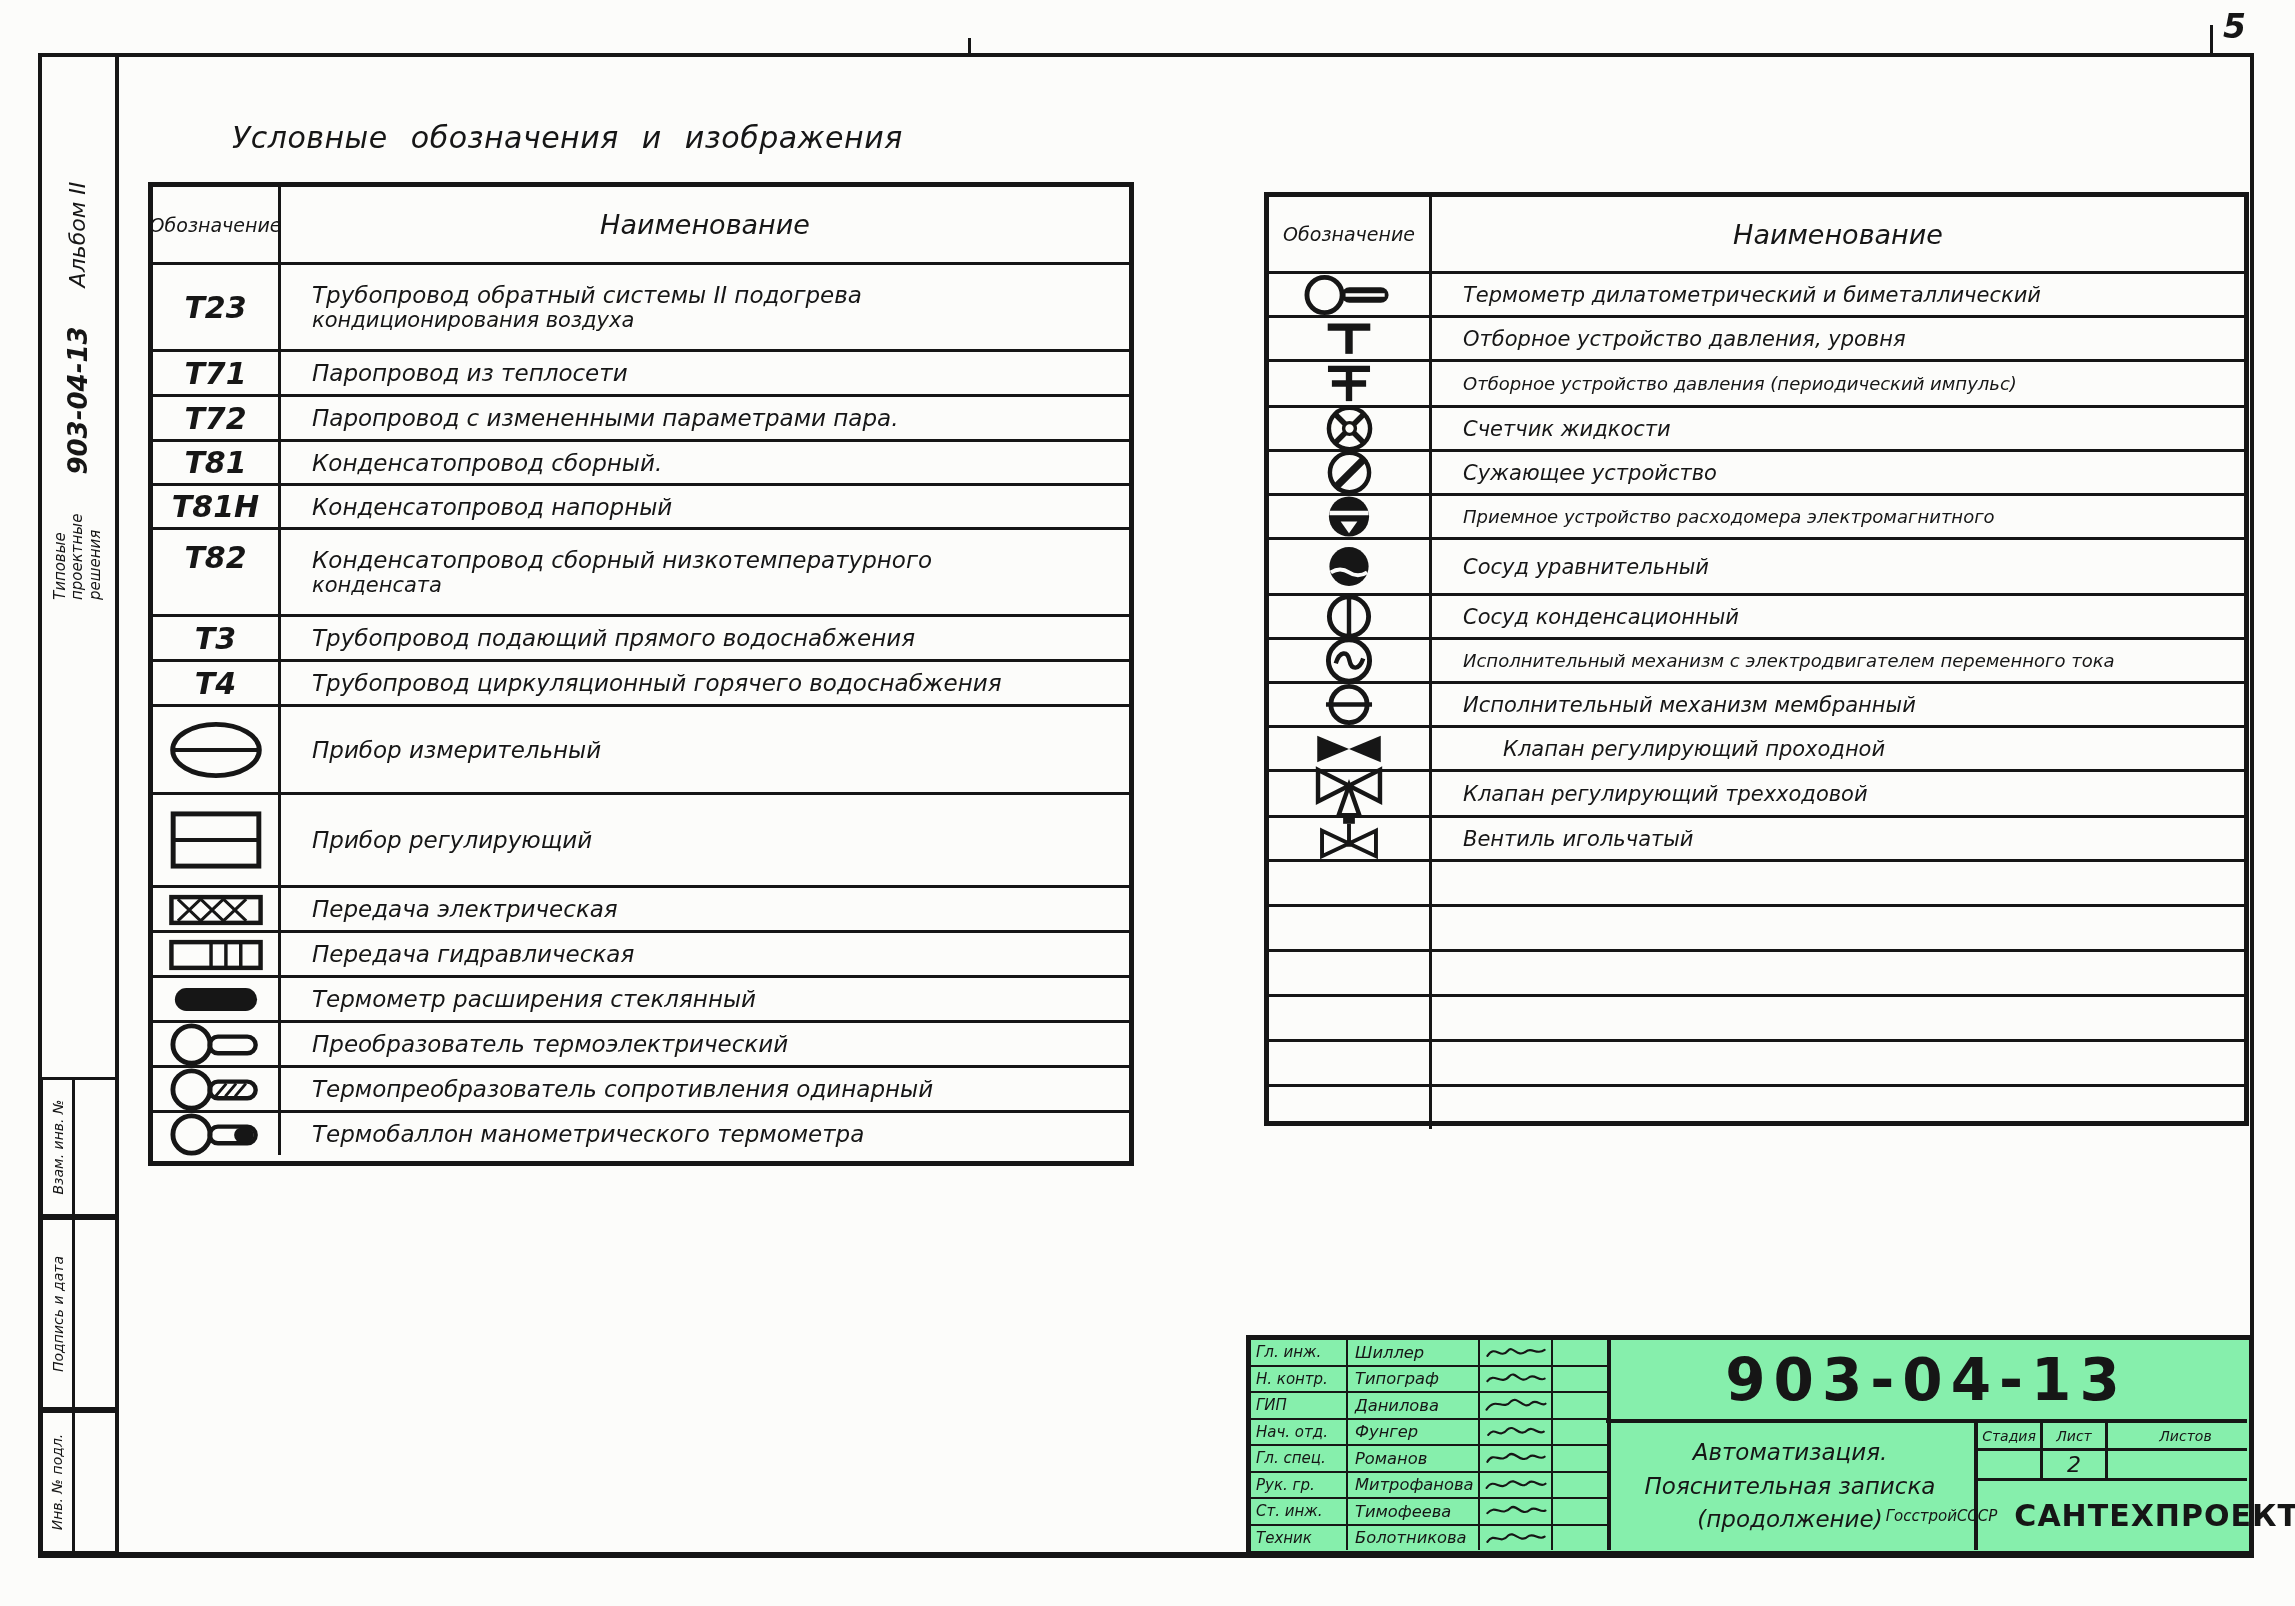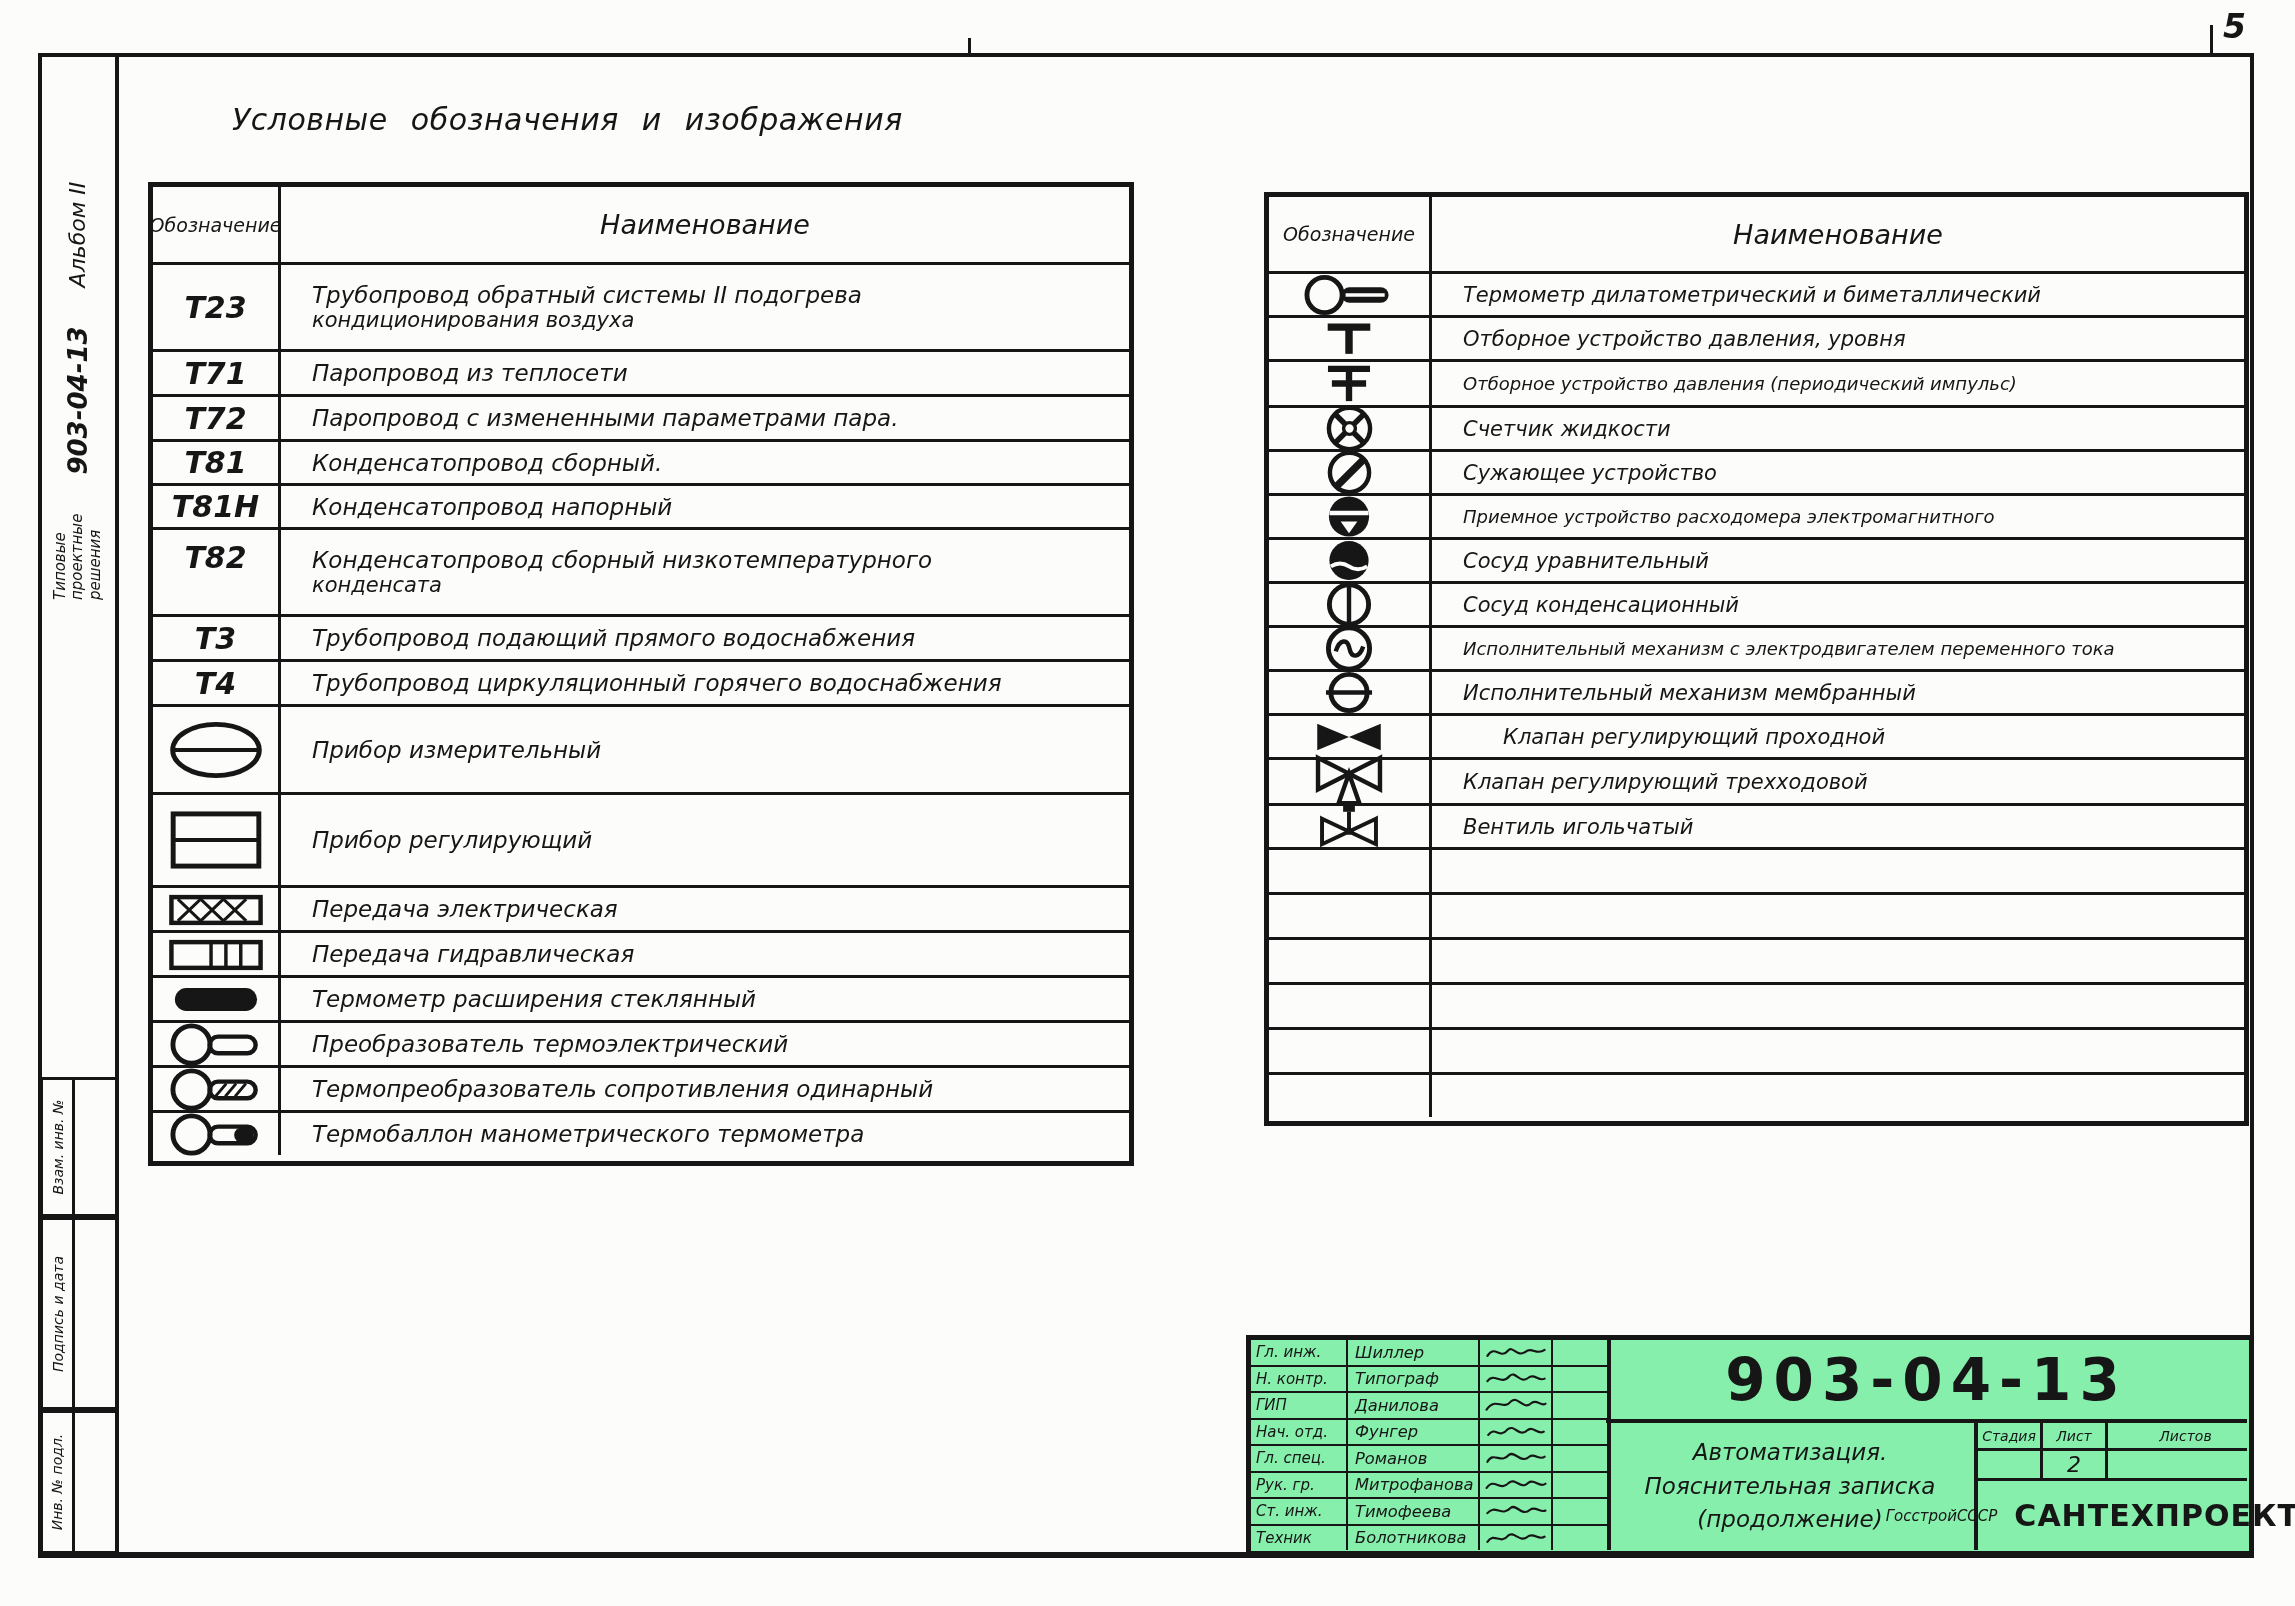--- a/index.html
+++ b/index.html
@@ -61,21 +61,21 @@
 
   <div class="ink" style="left:40px;top:53px;width:2214px;height:4.4px;"></div>
   <div class="ink" style="left:40px;top:1552px;width:2214px;height:6px;"></div>
   <div class="ink" style="left:38px;top:53px;width:4px;height:1505px;"></div>
   <div class="ink" style="left:115px;top:53px;width:3.5px;height:1505px;"></div>
   <div class="ink" style="left:2250px;top:53px;width:4.4px;height:1505px;"></div>
   <div class="ink" style="left:968px;top:38px;width:3px;height:16px;"></div>
   <div class="ink" style="left:2210px;top:25px;width:3px;height:29px;"></div>
   <div class="it" style="position:absolute;left:2223px;top:7px;font-size:33px;font-weight:bold;">5</div>
 
-  <div class="it" style="position:absolute;left:232px;top:102px;width:751px;font-size:30px;word-spacing:13px;letter-spacing:0.5px;">Условные обозначения и изображения</div>
+  <div class="it" style="position:absolute;left:232px;top:120px;width:751px;font-size:30px;word-spacing:13px;letter-spacing:0.5px;">Условные обозначения и изображения</div>
 
   <div class="rot" style="left:40px;top:114px;width:76px;height:554px;">
     <div style="display:flex;align-items:center;gap:39px;">
       <div style="font-size:15px;font-style:italic;line-height:1.15;transform:none;">
         <span style="display:block;">Типовые</span>
         <span style="display:block;">проектные</span>
         <span style="display:block;">решения</span>
       </div>
       <div style="font-size:26px;font-style:italic;font-weight:bold;transform:none;">903-04-13</div>
       <div style="font-size:22px;font-style:italic;transform:none;">Альбом II</div>
@@ -320,21 +320,21 @@
         <svg width="54" height="49" viewBox="0 0 110 100">
             <circle cx="55" cy="50" r="41" fill="#161616"></circle>
             <line x1="15" y1="43" x2="95" y2="43" stroke="#fcfcfa" stroke-width="9"></line>
             <path d="M38 60 L72 60 L55 84 Z" fill="#fcfcfa"></path>
           </svg>
       </div>
       <div class="cname">
           <span class="nm-s">Приемное устройство расходомера электромагнитного</span>
         </div>
     </div>
-    <div class="lrow" style="height:44px;">
+    <div class="lrow" style="height:56px;">
       <div class="csym" style="width:163px;">
         <svg width="54" height="49" viewBox="0 0 110 100">
             <circle cx="55" cy="50" r="40" fill="#161616"></circle>
             <path d="M18 62 Q37 50 55 62 T92 62" stroke="#fcfcfa" stroke-width="8" fill="none"></path>
           </svg>
       </div>
       <div class="cname">
           <span class="nm2">Сосуд уравнительный</span>
         </div>
     </div>

